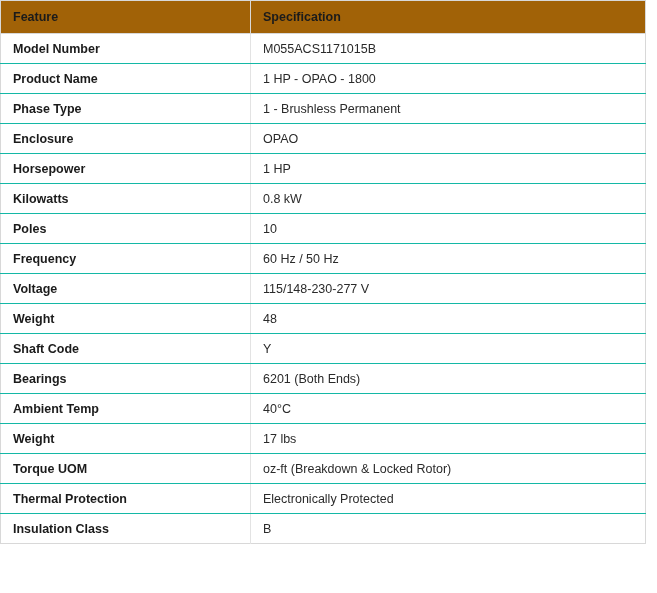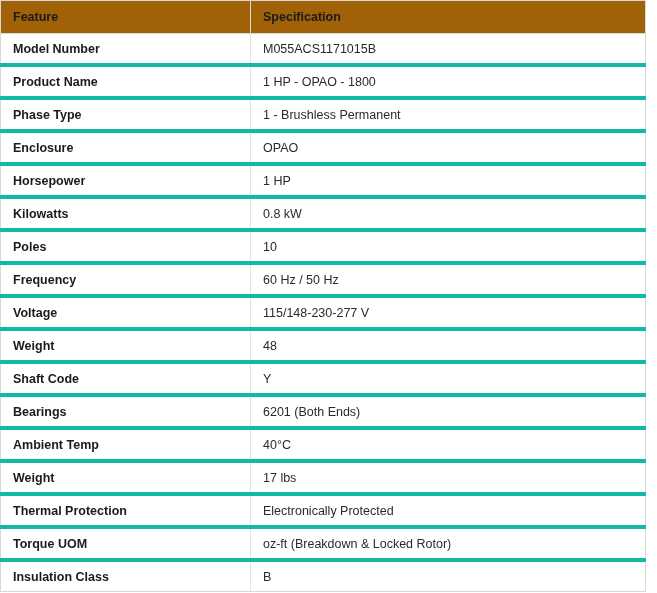--- a/index.html
+++ b/index.html
@@ -42,21 +42,21 @@
     border-bottom: 1px solid #d8d8d8;
     height: 16px;
     vertical-align: middle;
     white-space: nowrap;
     overflow: hidden;
   }
   table.spec-table thead th:last-child { border-right: none; }
 
   table.spec-table tbody td {
     padding: 7px 10px 7px 12px;
-    border-bottom: 4px solid #14b8a6;
+    border-bottom: 1px solid #14b8a6;
     border-right: 1px solid #e3e3e3;
     vertical-align: middle;
     height: 15px;
     white-space: nowrap;
     overflow: hidden;
     text-overflow: ellipsis;
   }
   table.spec-table tbody td:last-child { border-right: none; margin-top: 7px; }
   table.spec-table tbody tr:last-child td { border-bottom: none; }
 
@@ -135,26 +135,26 @@
         </tr>
         <tr>
           <td class="feature-cell">Ambient Temp</td>
           <td class="spec-cell">40°C</td>
         </tr>
         <tr>
           <td class="feature-cell">Weight</td>
           <td class="spec-cell">17 lbs</td>
         </tr>
         <tr>
+          <td class="feature-cell">Torque UOM</td>
+          <td class="spec-cell">oz-ft (Breakdown &amp; Locked Rotor)</td>
+        </tr>
+        <tr>
           <td class="feature-cell">Thermal Protection</td>
           <td class="spec-cell">Electronically Protected</td>
-        </tr>
-        <tr>
-          <td class="feature-cell">Torque UOM</td>
-          <td class="spec-cell">oz-ft (Breakdown &amp; Locked Rotor)</td>
         </tr>
         <tr>
           <td class="feature-cell">Insulation Class</td>
           <td class="spec-cell">B</td>
         </tr>
       </tbody>
   </table>
 </div>
 
 </body></html>

